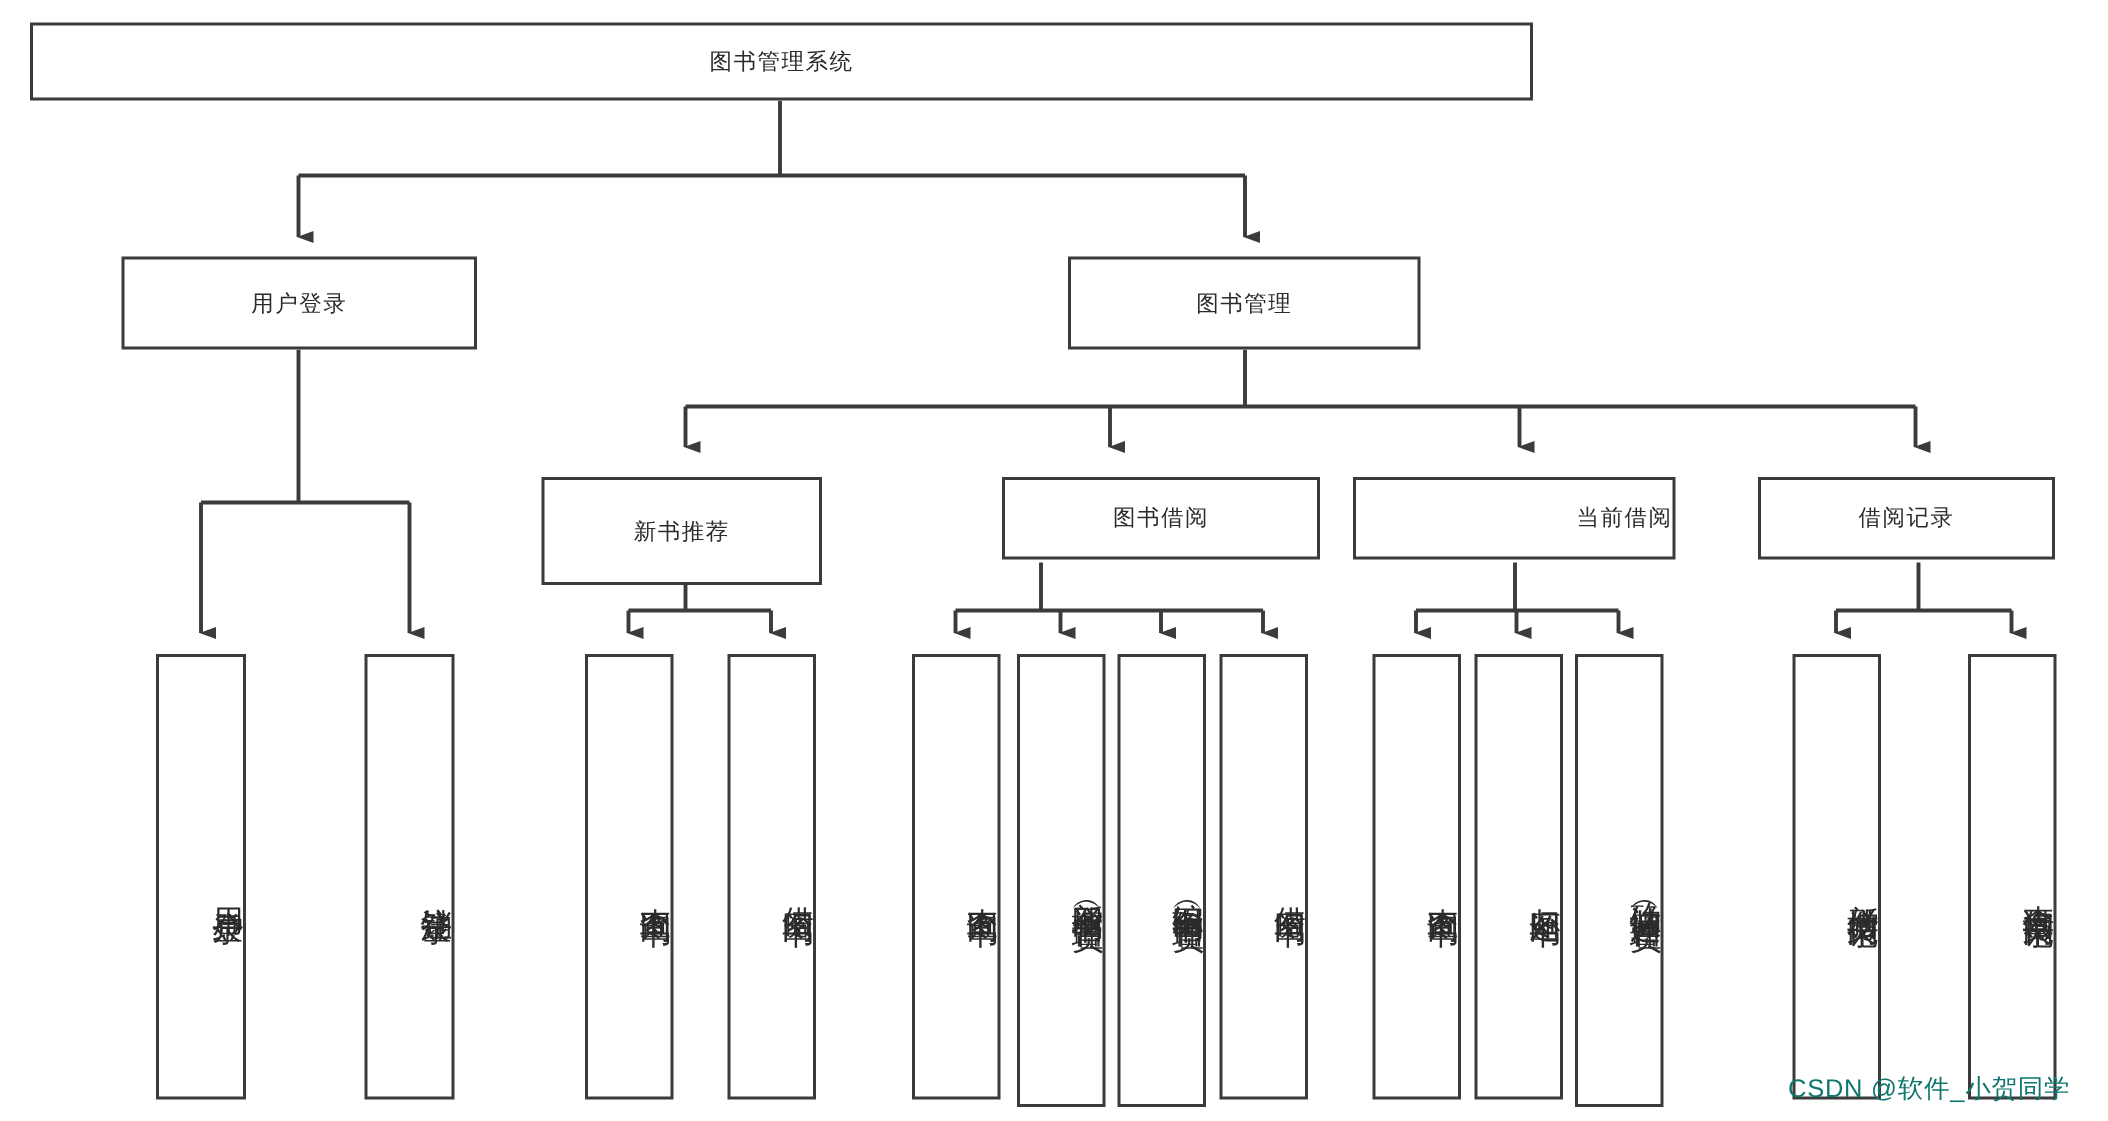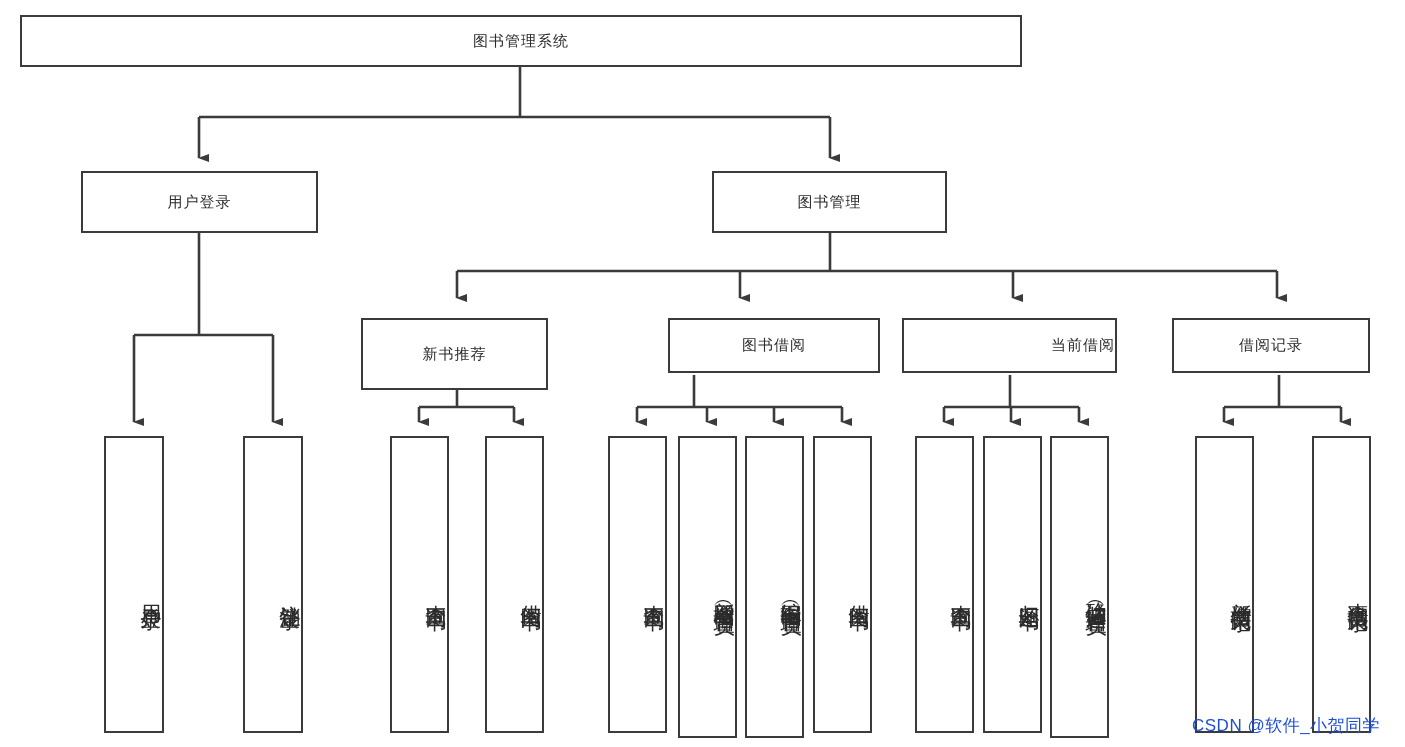--- a/index.html
+++ b/index.html
@@ -49,21 +49,21 @@
     position: absolute;
     left: 0;
     top: 0;
     width: 1405px;
     height: 747px;
     pointer-events: none;
   }
   .watermark {
     position: absolute;
     font-size: 17px;
-    color: #1d4ed8;
+    color: #0f766e;
     white-space: nowrap;
     letter-spacing: 0.5px;
   }
 </style>
 </head>
 <body>
 
 <div id="canvas">
 
   <svg class="links" viewBox="0 0 1405 747">

